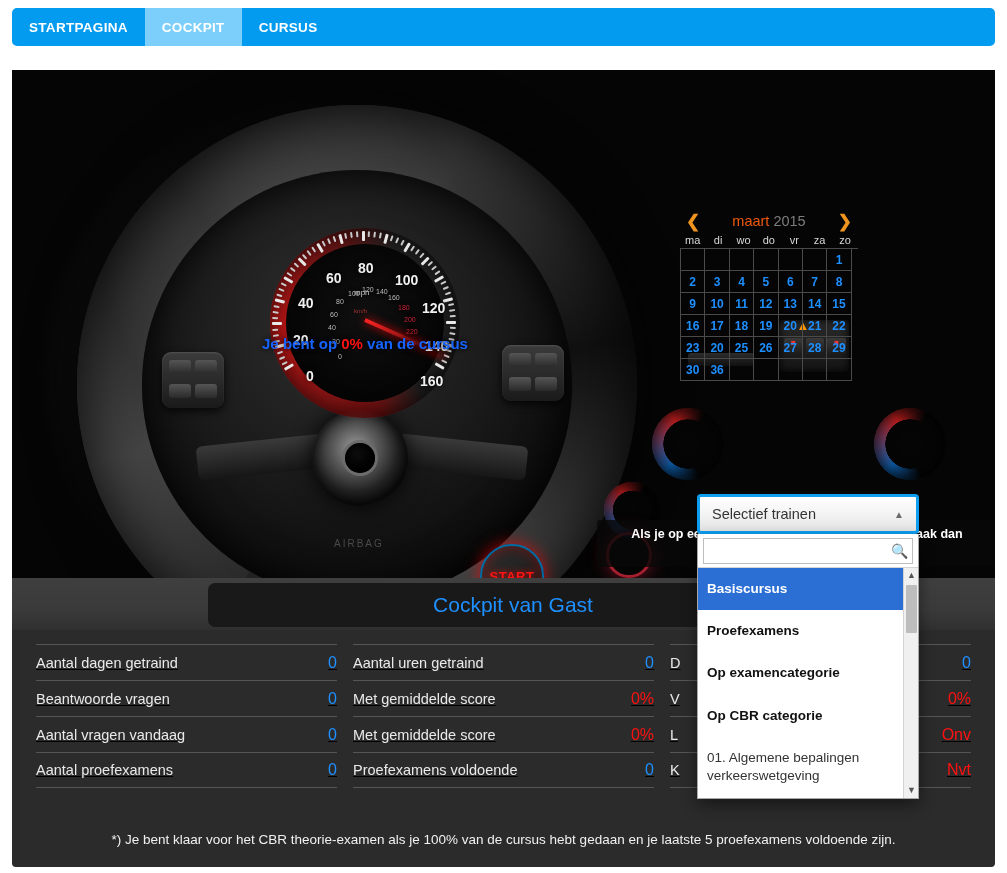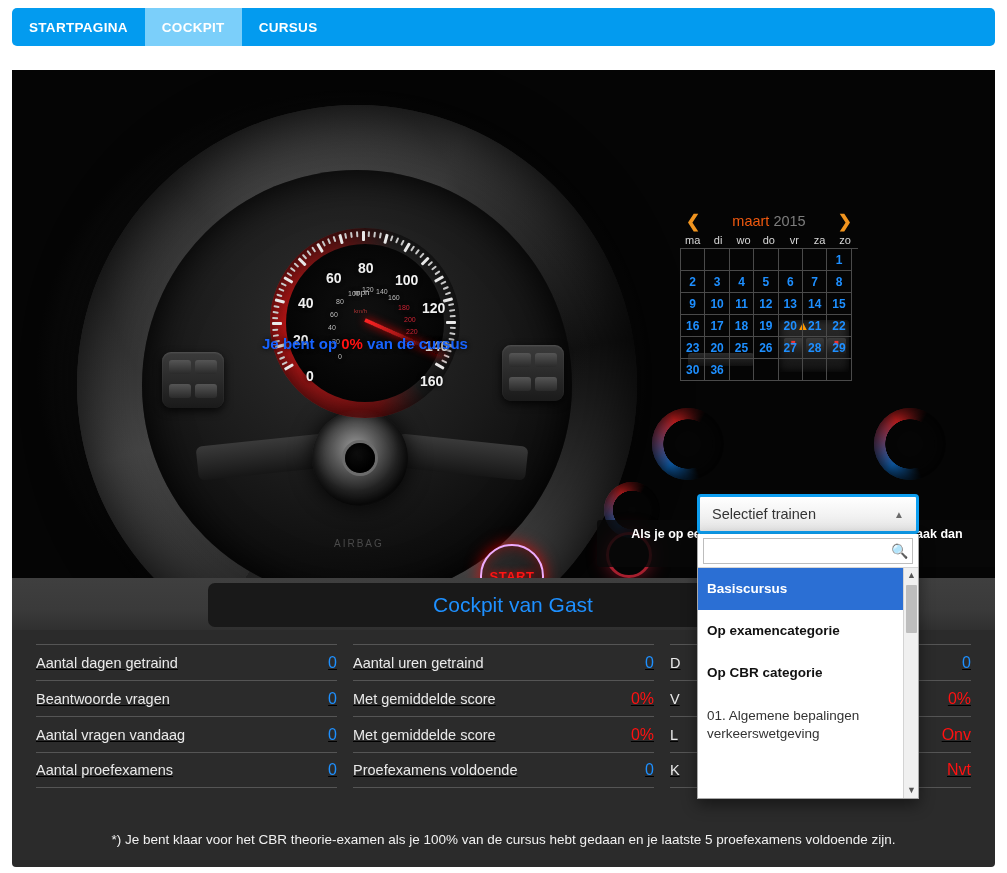--- a/index.html
+++ b/index.html
@@ -156,21 +156,21 @@
     color: #1763ff;
     text-shadow: 0 0 5px rgba(0,0,0,0.95);
     white-space: nowrap;
   }
   #speedo-caption .pct { color: #ff1212; }
 
   
   #start-btn {
     position: absolute; left: 468px; top: 474px;
     width: 64px; height: 64px; border-radius: 50%;
-    border: 2px solid #f0abfc;
+    border: 2px solid #0369a1;
     display: flex; align-items: center; justify-content: center;
     color: #ff1414; font-size: 13px; font-weight: bold; letter-spacing: 0.5px;
     box-shadow: 0 0 16px rgba(255,0,0,0.75), inset 0 0 14px rgba(255,0,0,0.35);
     text-shadow: 0 0 7px rgba(255,0,0,0.9);
     cursor: pointer; background: rgba(0,0,0,0.35);
   }
 
   
   .console-box {
     position: absolute; left: 767px; top: 250px; width: 70px; height: 52px;
@@ -703,20 +703,21 @@
     <div id="select-dropdown">
       <div id="select-search-row">
         <div id="select-search">
           <input type="text" placeholder="" style="">
           <span id="search-icon">🔍</span>
         </div>
       </div>
       <div id="select-options">
         <div id="opt-items">
             <div class="opt group sel">Basiscursus</div>
+            <div class="opt group">Proefexamens</div>
             <div class="opt group">Op examencategorie</div>
             <div class="opt group">Op CBR categorie</div>
             <div class="opt">01. Algemene bepalingen verkeerswetgeving</div>
           </div>
         <div id="opt-scroll">
           <div class="up">▲</div>
           <div id="opt-thumb"></div>
           <div class="dn">▼</div>
         </div>
       </div>

